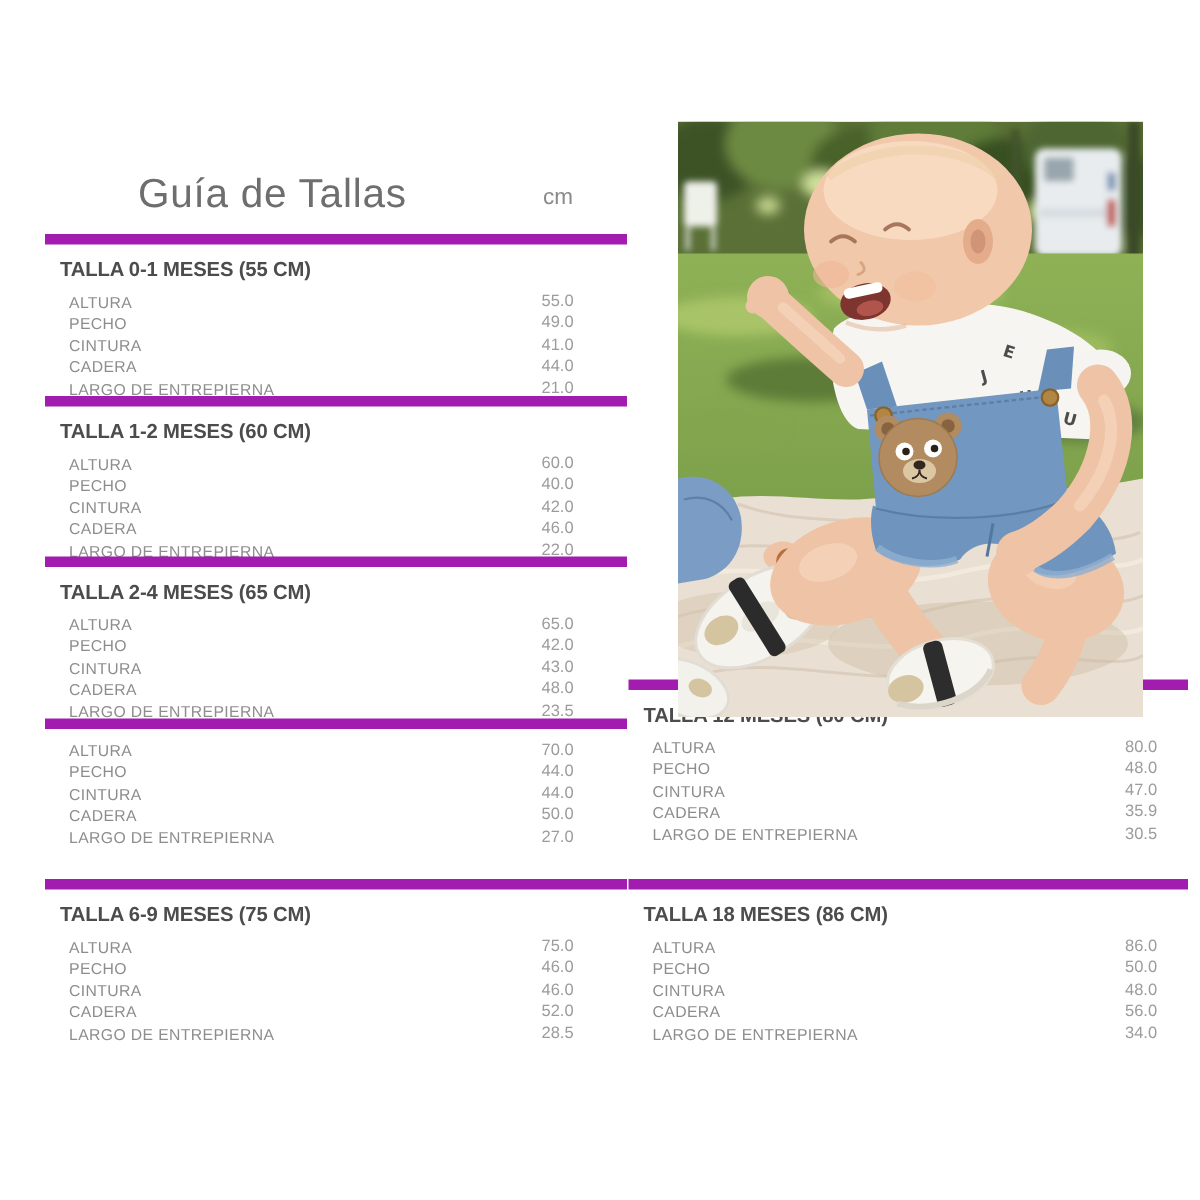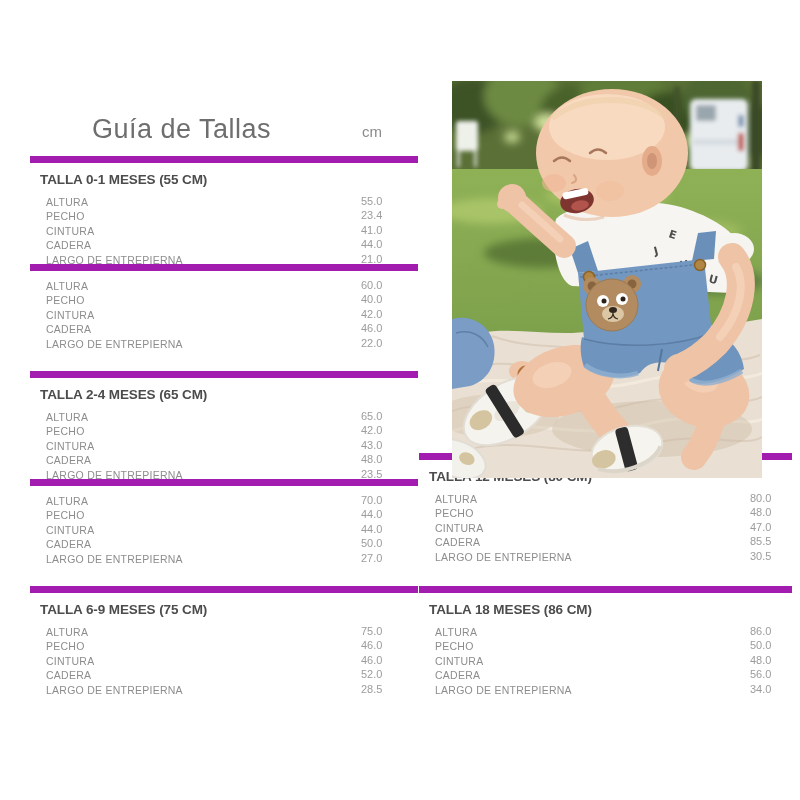--- a/index.html
+++ b/index.html
@@ -29,28 +29,29 @@
 
 <div id="page">
 
   <h1 class="page-title">Guía de Tallas</h1>
   <span class="unit-label">cm</span>
 
   <section class="size-section col-left" style="top:156px">
     <h2 class="sec-h">TALLA 0-1 MESES (55 CM)</h2>
     <div class="rows">
       <div class="m-row"><span class="m-label">ALTURA</span><span class="m-value">55.0</span></div>
-      <div class="m-row"><span class="m-label">PECHO</span><span class="m-value">23.4</span></div>
+      <div class="m-row"><span class="m-label">PECHO</span><span class="m-value">49.0</span></div>
       <div class="m-row"><span class="m-label">CINTURA</span><span class="m-value">41.0</span></div>
       <div class="m-row"><span class="m-label">CADERA</span><span class="m-value">44.0</span></div>
       <div class="m-row"><span class="m-label">LARGO DE ENTREPIERNA</span><span class="m-value">21.0</span></div>
     </div>
   </section>
 
   <section class="size-section col-left" style="top:264px">
+    <h2 class="sec-h">TALLA 1-2 MESES (60 CM)</h2>
     <div class="rows">
       <div class="m-row"><span class="m-label">ALTURA</span><span class="m-value">60.0</span></div>
       <div class="m-row"><span class="m-label">PECHO</span><span class="m-value">40.0</span></div>
       <div class="m-row"><span class="m-label">CINTURA</span><span class="m-value">42.0</span></div>
       <div class="m-row"><span class="m-label">CADERA</span><span class="m-value">46.0</span></div>
       <div class="m-row"><span class="m-label">LARGO DE ENTREPIERNA</span><span class="m-value">22.0</span></div>
     </div>
   </section>
 
   <section class="size-section col-left" style="top:371px">
@@ -84,21 +85,21 @@
       <div class="m-row"><span class="m-label">LARGO DE ENTREPIERNA</span><span class="m-value">28.5</span></div>
     </div>
   </section>
 
   <section class="size-section col-right" style="top:453px">
     <h2 class="sec-h">TALLA 12 MESES (80 CM)</h2>
     <div class="rows">
       <div class="m-row"><span class="m-label">ALTURA</span><span class="m-value">80.0</span></div>
       <div class="m-row"><span class="m-label">PECHO</span><span class="m-value">48.0</span></div>
       <div class="m-row"><span class="m-label">CINTURA</span><span class="m-value">47.0</span></div>
-      <div class="m-row"><span class="m-label">CADERA</span><span class="m-value">85.5</span></div>
+      <div class="m-row"><span class="m-label">CADERA</span><span class="m-value">35.9</span></div>
       <div class="m-row"><span class="m-label">LARGO DE ENTREPIERNA</span><span class="m-value">30.5</span></div>
     </div>
   </section>
 
   <section class="size-section col-right" style="top:586px">
     <h2 class="sec-h">TALLA 18 MESES (86 CM)</h2>
     <div class="rows">
       <div class="m-row"><span class="m-label">ALTURA</span><span class="m-value">86.0</span></div>
       <div class="m-row"><span class="m-label">PECHO</span><span class="m-value">50.0</span></div>
       <div class="m-row"><span class="m-label">CINTURA</span><span class="m-value">48.0</span></div>

